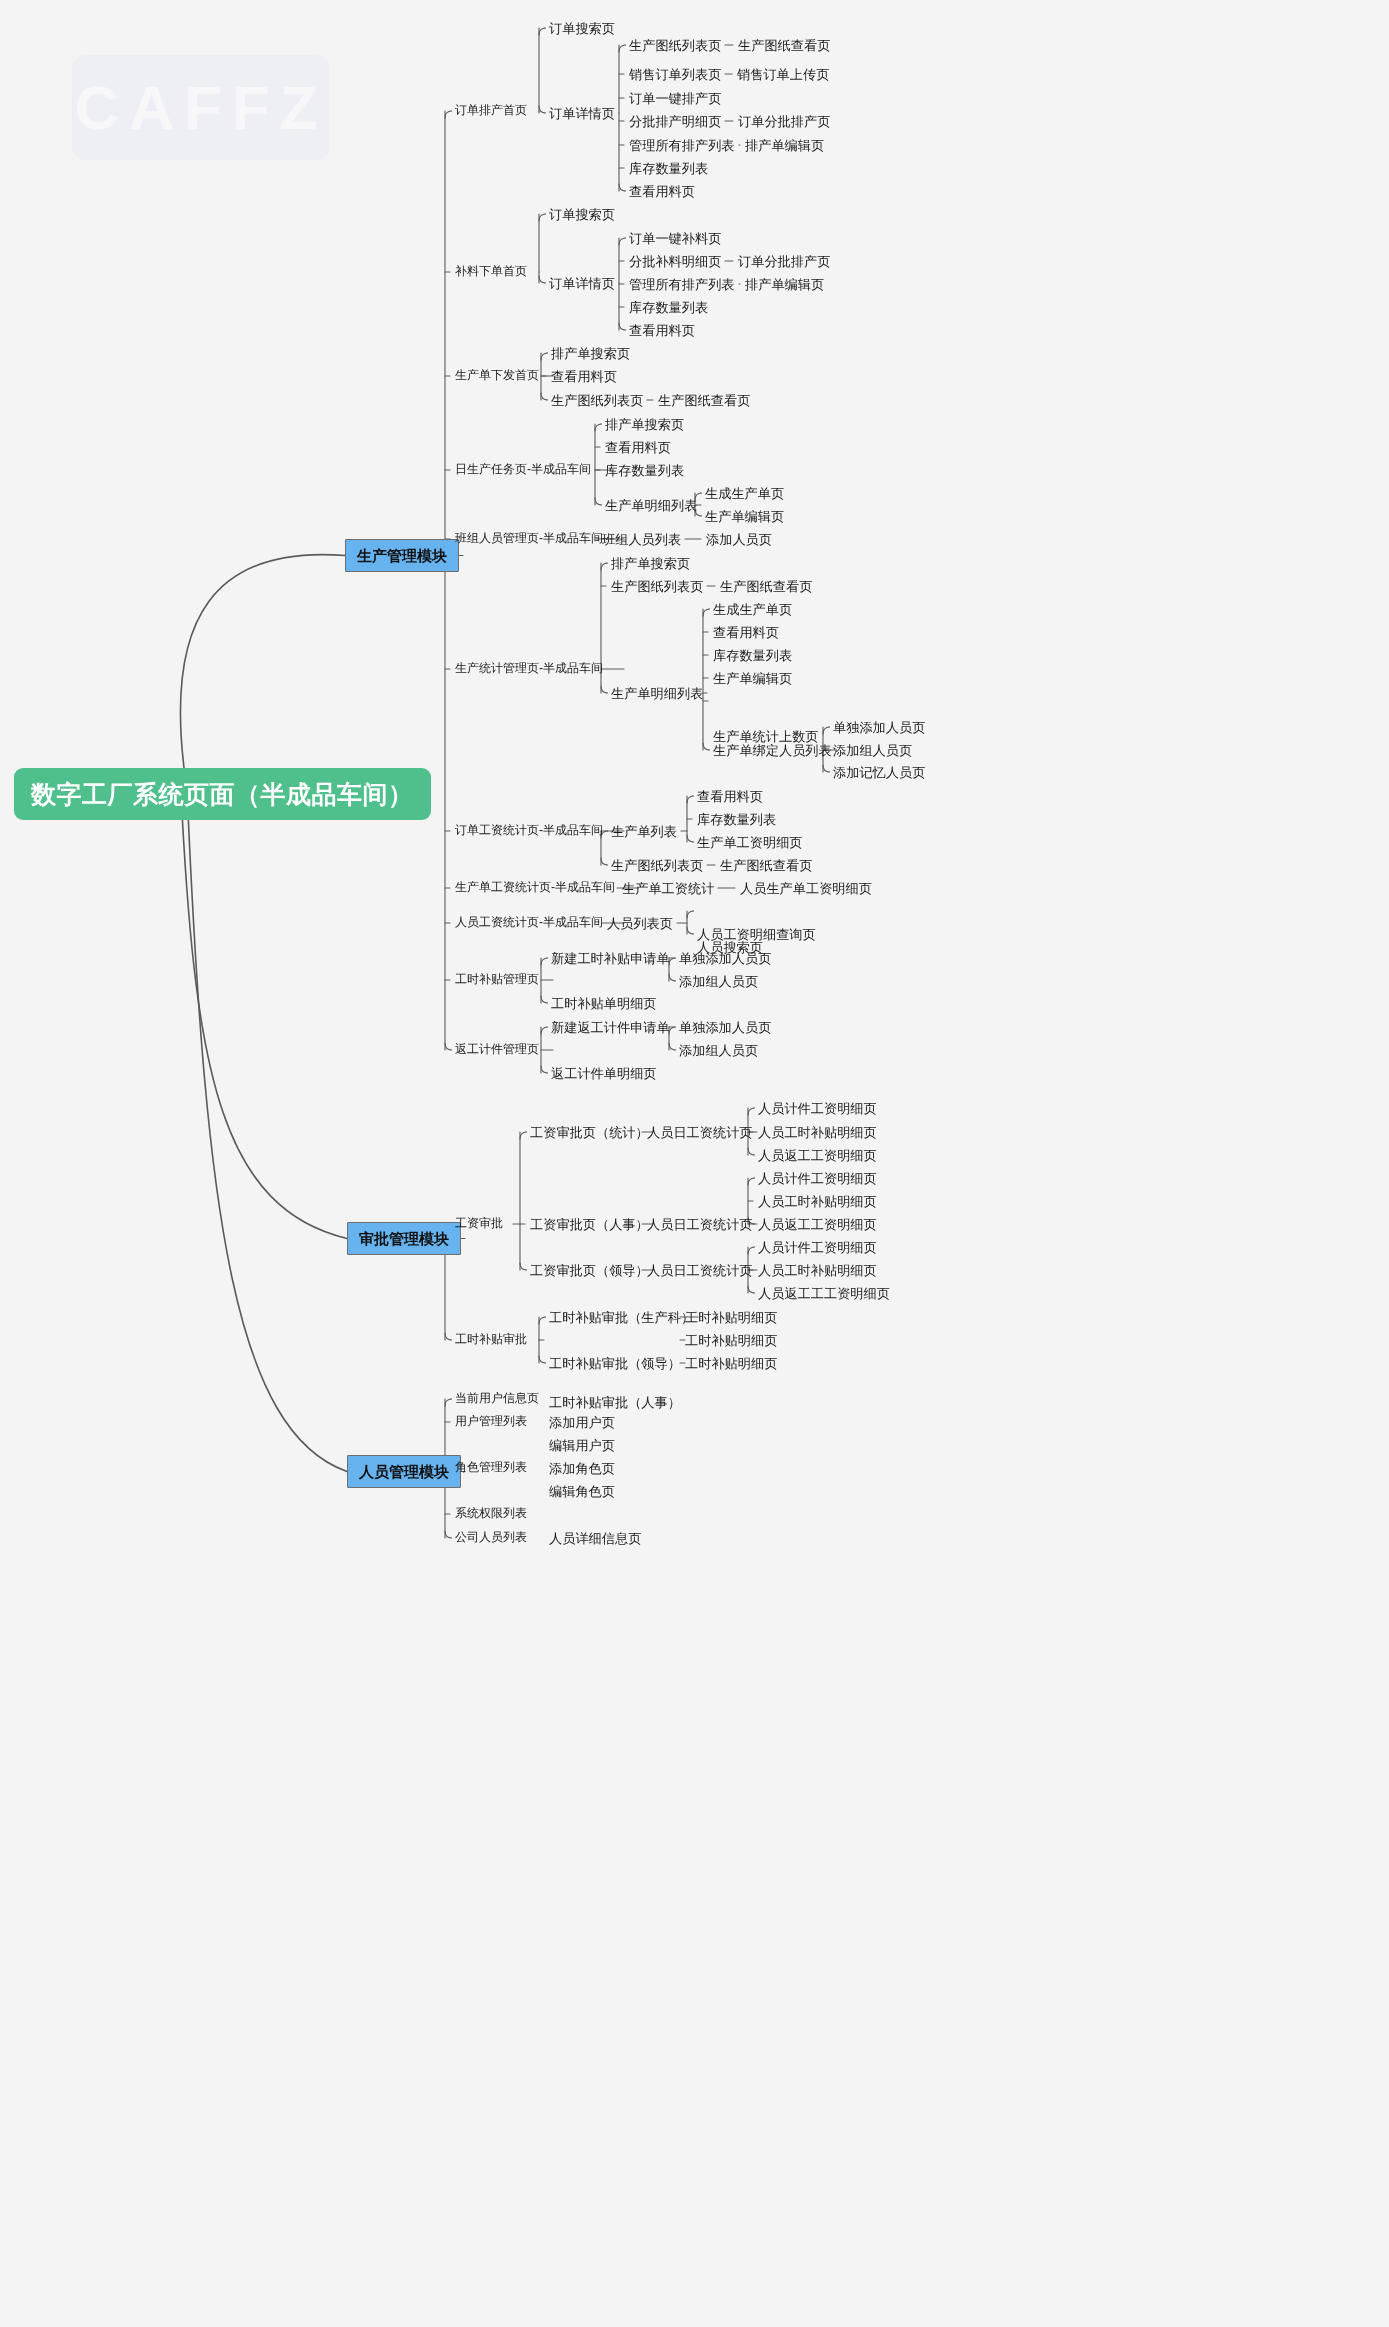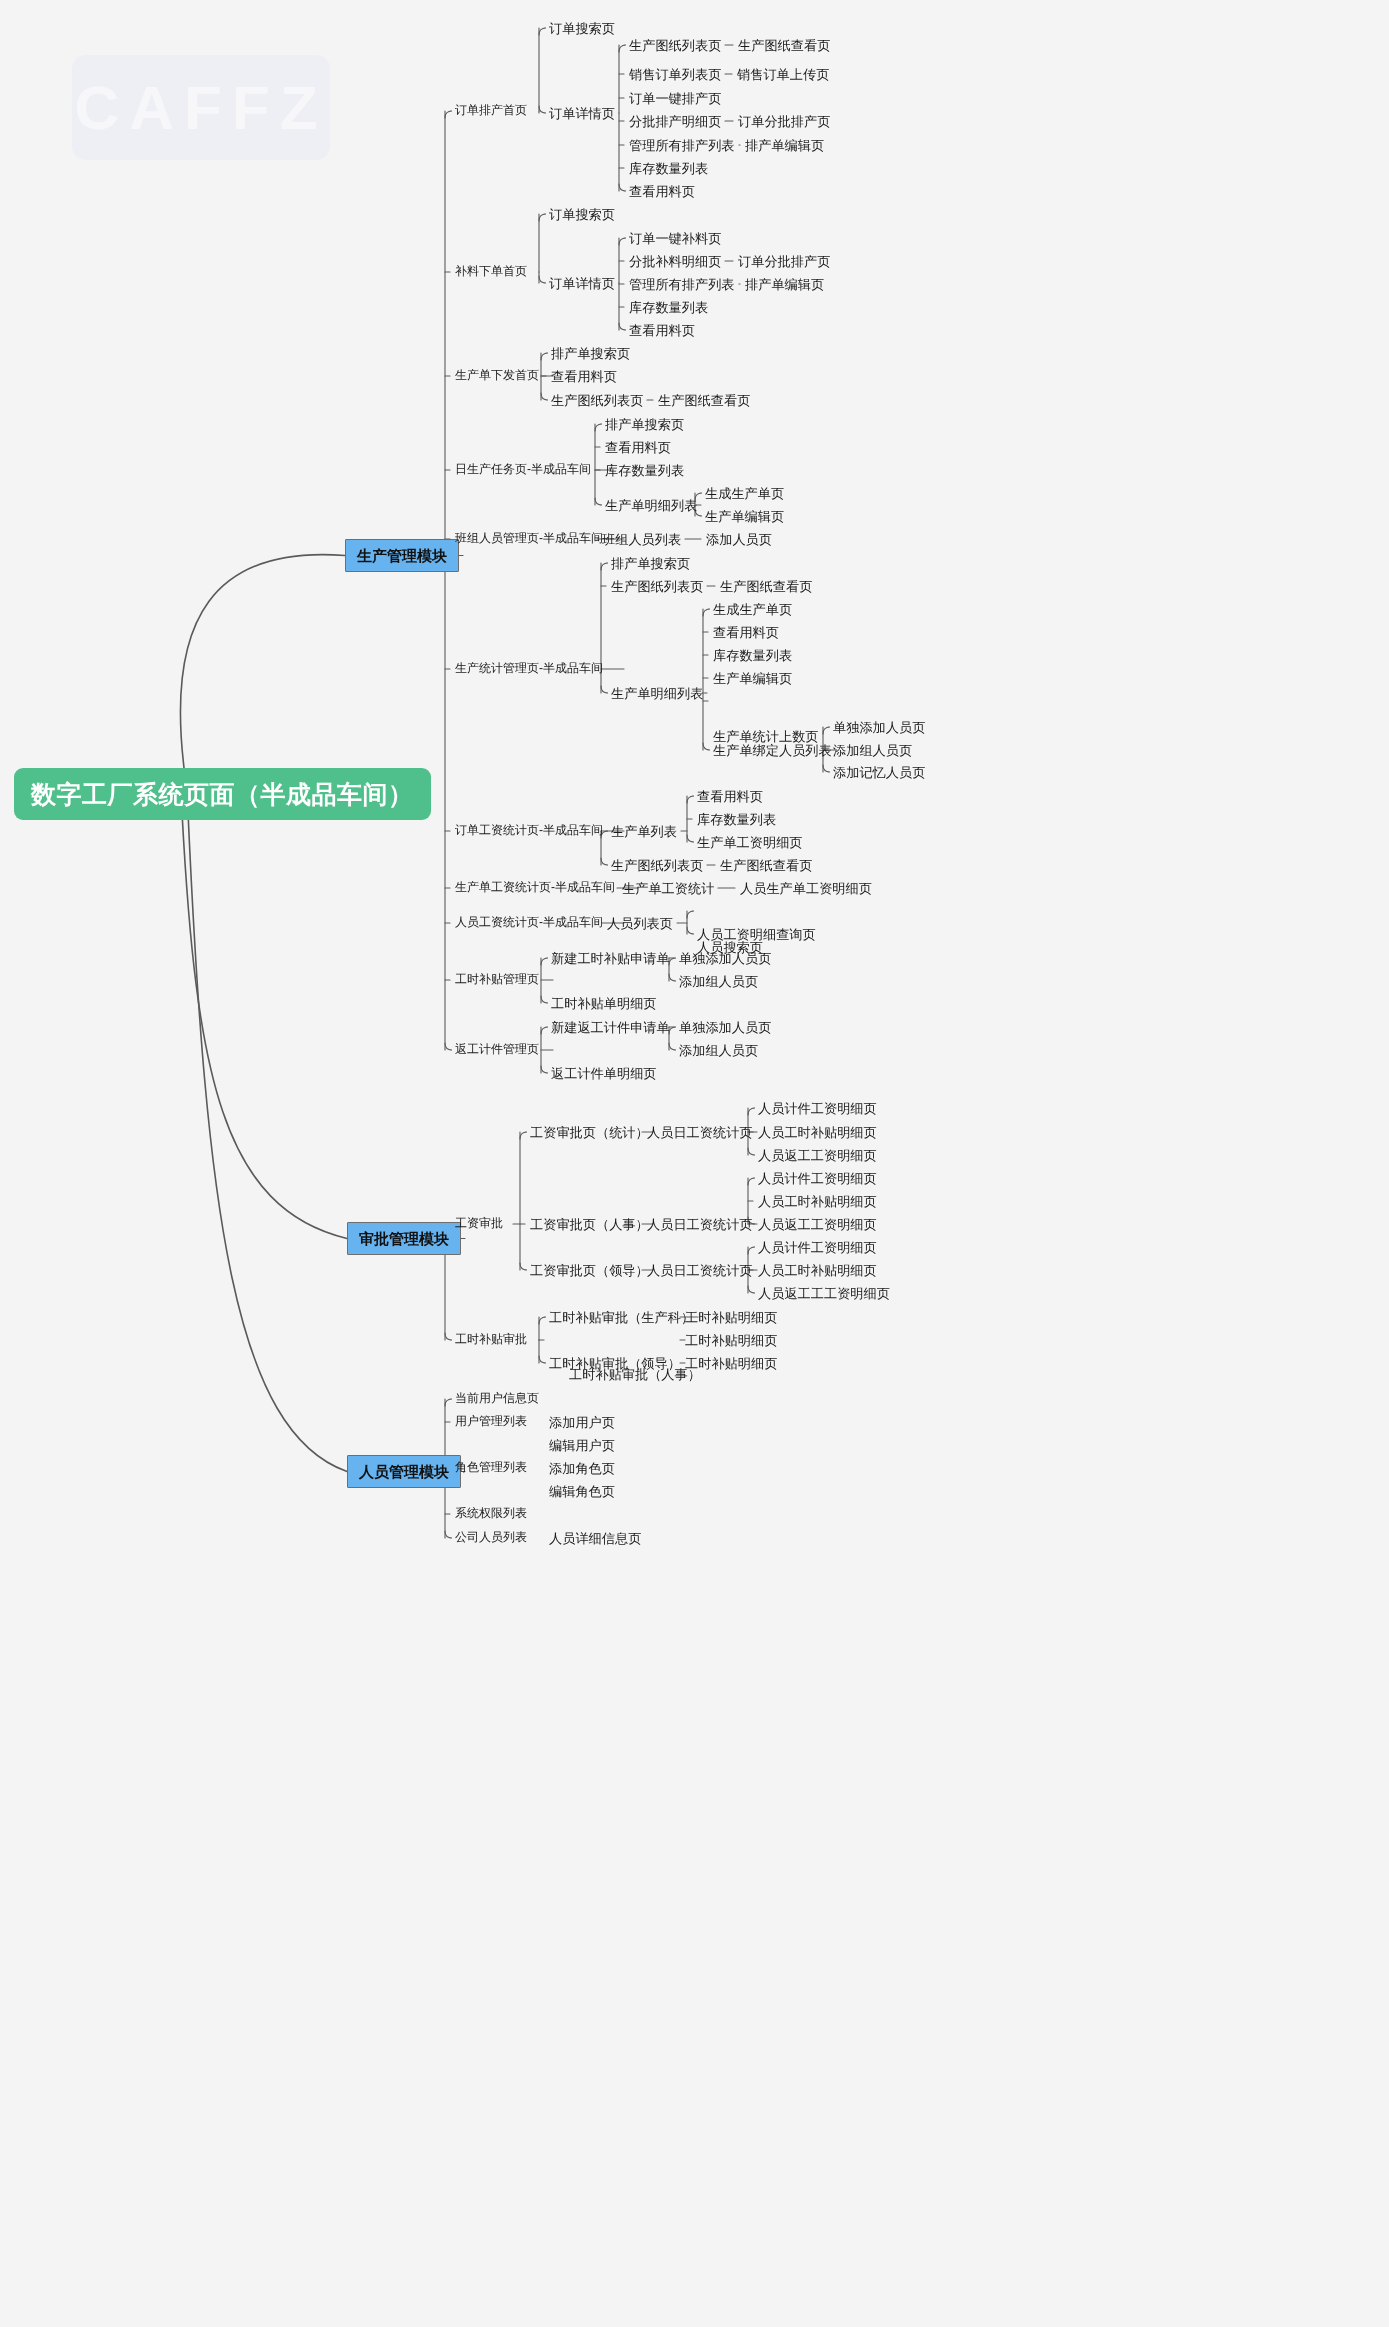--- a/index.html
+++ b/index.html
@@ -306,21 +306,21 @@
     <div class="node node-leaf" style="left: 758px; top: 1193.5px;">人员工时补贴明细页</div>
     <div class="node node-leaf" style="left: 758px; top: 1216.5px;">人员返工工资明细页</div>
     <div class="node node-leaf" style="left: 530px; top: 1262.5px;">工资审批页（领导）</div>
     <div class="node node-leaf" style="left: 647px; top: 1262.5px;">人员日工资统计页</div>
     <div class="node node-leaf" style="left: 758px; top: 1239.5px;">人员计件工资明细页</div>
     <div class="node node-leaf" style="left: 758px; top: 1262.5px;">人员工时补贴明细页</div>
     <div class="node node-leaf" style="left: 758px; top: 1285.5px;">人员返工工工资明细页</div>
     <div class="node node-leaf lvl1" style="left: 455px; top: 1332.5px;">工时补贴审批</div>
     <div class="node node-leaf" style="left: 549px; top: 1309.5px;">工时补贴审批（生产科）</div>
     <div class="node node-leaf" style="left: 685px; top: 1309.5px;">工时补贴明细页</div>
-    <div class="node node-leaf" style="left: 549px; top: 1367px; margin-left: 20px;">工时补贴审批（人事）</div>
+    <div class="node node-leaf" style="left: 549px; top: 1395px;">工时补贴审批（人事）</div>
     <div class="node node-leaf" style="left: 685px; top: 1332.5px;">工时补贴明细页</div>
     <div class="node node-leaf" style="left: 549px; top: 1355.5px;">工时补贴审批（领导）</div>
     <div class="node node-leaf" style="left: 685px; top: 1355.5px;">工时补贴明细页</div>
     <div class="node node-leaf lvl1" style="left: 455px; top: 1391.5px;">当前用户信息页</div>
     <div class="node node-leaf lvl1" style="left: 455px; top: 1414.5px;">用户管理列表</div>
     <div class="node node-leaf" style="left: 549px; top: 1414.5px;">添加用户页</div>
     <div class="node node-leaf" style="left: 549px; top: 1437.5px;">编辑用户页</div>
     <div class="node node-leaf lvl1" style="left: 455px; top: 1460.5px;">角色管理列表</div>
     <div class="node node-leaf" style="left: 549px; top: 1460.5px;">添加角色页</div>
     <div class="node node-leaf" style="left: 549px; top: 1483.5px;">编辑角色页</div>

